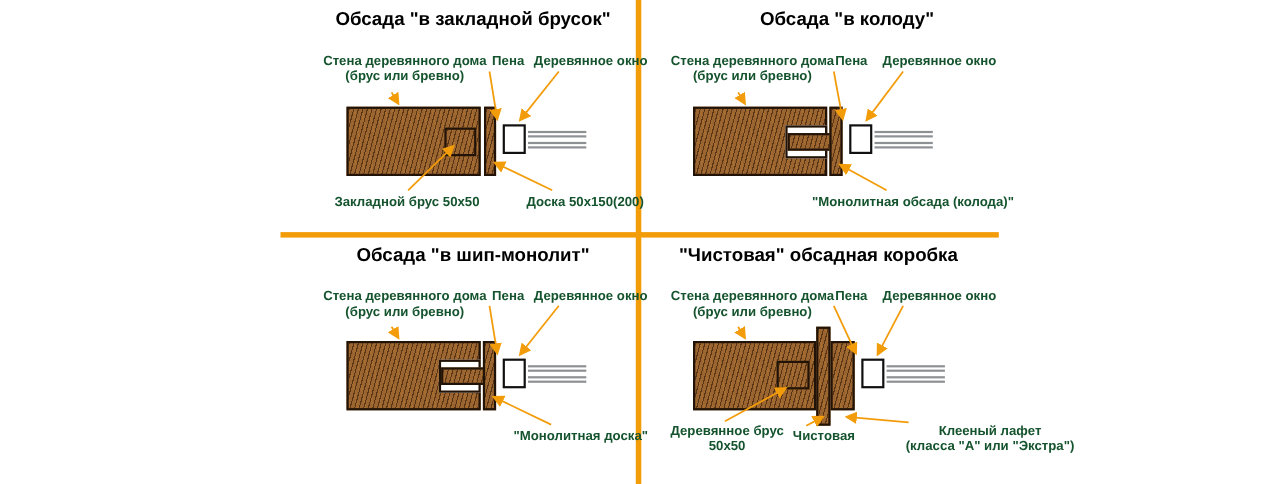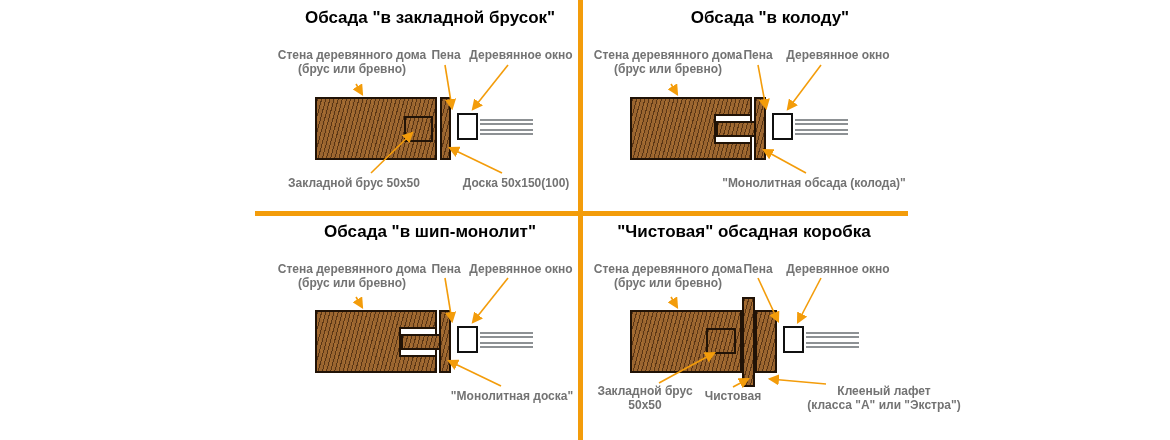--- a/index.html
+++ b/index.html
@@ -9,21 +9,21 @@
     font-family:"Liberation Sans", sans-serif; overflow:hidden; color:#000;
   }
   .divider { position:absolute; background:#f39c0a; }
   .title {
     position:absolute; transform:translateX(-50%);
     font-size:17px; font-weight:bold; white-space:nowrap; color:#000;
   }
   .label {
     position:absolute; transform:translateX(-50%);
     font-size:12px; font-weight:bold; text-align:center;
-    white-space:pre-line; line-height:1.2; color:#737373;
+    white-space:pre-line; line-height:1.2; color:#14532d;margin-left:16px;
   }
   .wood {
     position:absolute; background-color:#9a6530;
     background-image:
       repeating-linear-gradient(105deg, rgba(61,32,8,0.70) 0px, rgba(61,32,8,0.70) 1px, transparent 1px, transparent 4px),
       repeating-linear-gradient(80deg, rgba(171,112,50,0.65) 0px, rgba(171,112,50,0.65) 2px, transparent 2px, transparent 7px);
     border:2px solid #211307;
   }
   .groove { position:absolute; background:#ffffff; border:2px solid #211307; }
   .window-frame { position:absolute; background:#ffffff; border:2px solid #101010; }
@@ -49,21 +49,21 @@
     <div class="wood" style="left:404px;top:116px;width:29px;height:26px"></div>
     <div class="wood" style="left:440px;top:97px;width:11px;height:63px"></div>
     <div class="window-frame" style="left:457px;top:113px;width:21px;height:27px"></div>
     <div class="pane-lines" style="left:480px;top:119px;width:53px;height:16px">
       <i style="top:0"></i>
         <i style="top:4px"></i>
         <i style="top:10px"></i>
         <i style="top:14px"></i>
     </div>
     <div class="label" style="left:354px;top:176px">Закладной брус 50x50</div>
-    <div class="label" style="left:516px;top:176px">Доска 50x150(100)</div>
+    <div class="label" style="left:516px;top:176px">Доска 50x150(200)</div>
   </section>
 
   <section>
     <h2 class="title" style="left:770px;top:8px">Обсада "в колоду"</h2>
     <div class="label" style="left:668px;top:48px">Стена деревянного дома
 (брус или бревно)</div>
     <div class="label" style="left:758px;top:48px">Пена</div>
     <div class="label" style="left:838px;top:48px">Деревянное окно</div>
     <div class="wood" style="left:630px;top:97px;width:122px;height:63px"></div>
     <div class="groove" style="left:714px;top:114px;width:38px;height:30px"></div>
@@ -109,21 +109,21 @@
     <div class="wood" style="left:706px;top:328px;width:30px;height:26px"></div>
     <div class="wood" style="left:742px;top:297px;width:13px;height:90px"></div>
     <div class="wood" style="left:755px;top:310px;width:22px;height:63px"></div>
     <div class="window-frame" style="left:783px;top:326px;width:21px;height:27px"></div>
     <div class="pane-lines" style="left:806px;top:332px;width:53px;height:16px">
       <i style="top:0"></i>
         <i style="top:4px"></i>
         <i style="top:10px"></i>
         <i style="top:14px"></i>
     </div>
-    <div class="label" style="left:645px;top:384px">Закладной брус
+    <div class="label" style="left:645px;top:384px">Деревянное брус
 50x50</div>
     <div class="label" style="left:733px;top:389px">Чистовая</div>
     <div class="label" style="left:884px;top:384px">Клееный лафет
 (класса "А" или "Экстра")</div>
   </section>
 
   <svg class="arrows" width="1170" height="440" viewBox="0 0 1170 440">
     <defs>
       <marker id="ah" viewBox="0 0 10 10" refX="8" refY="5" markerWidth="7" markerHeight="7" orient="auto-start-reverse">
         <path d="M0,0 L10,5 L0,10 z" fill="#f39c0a"></path>

